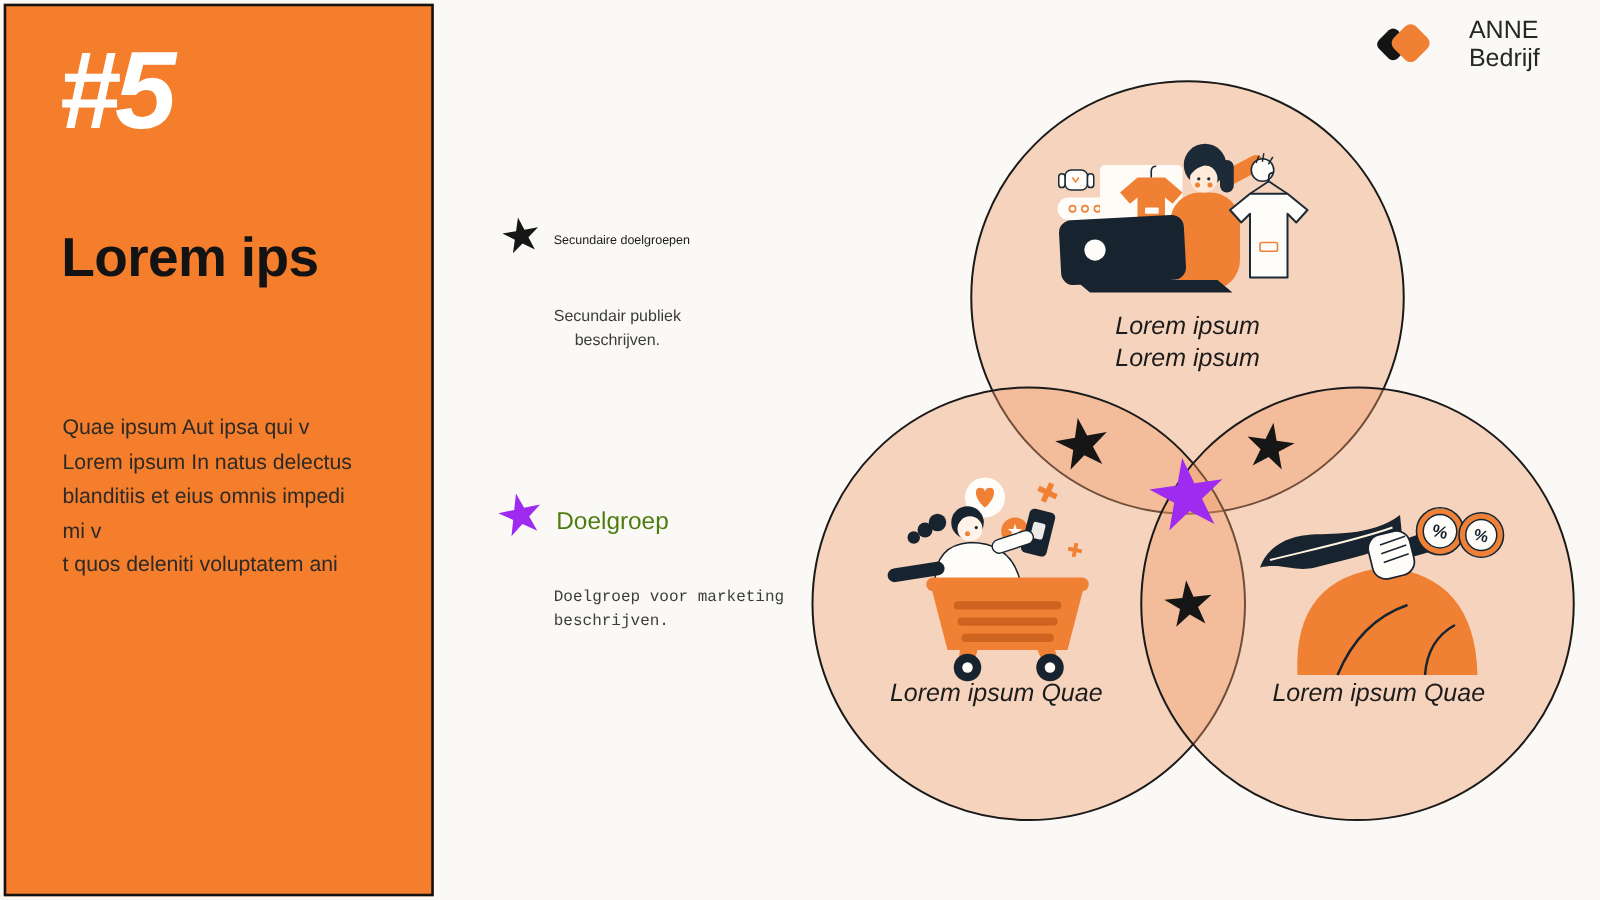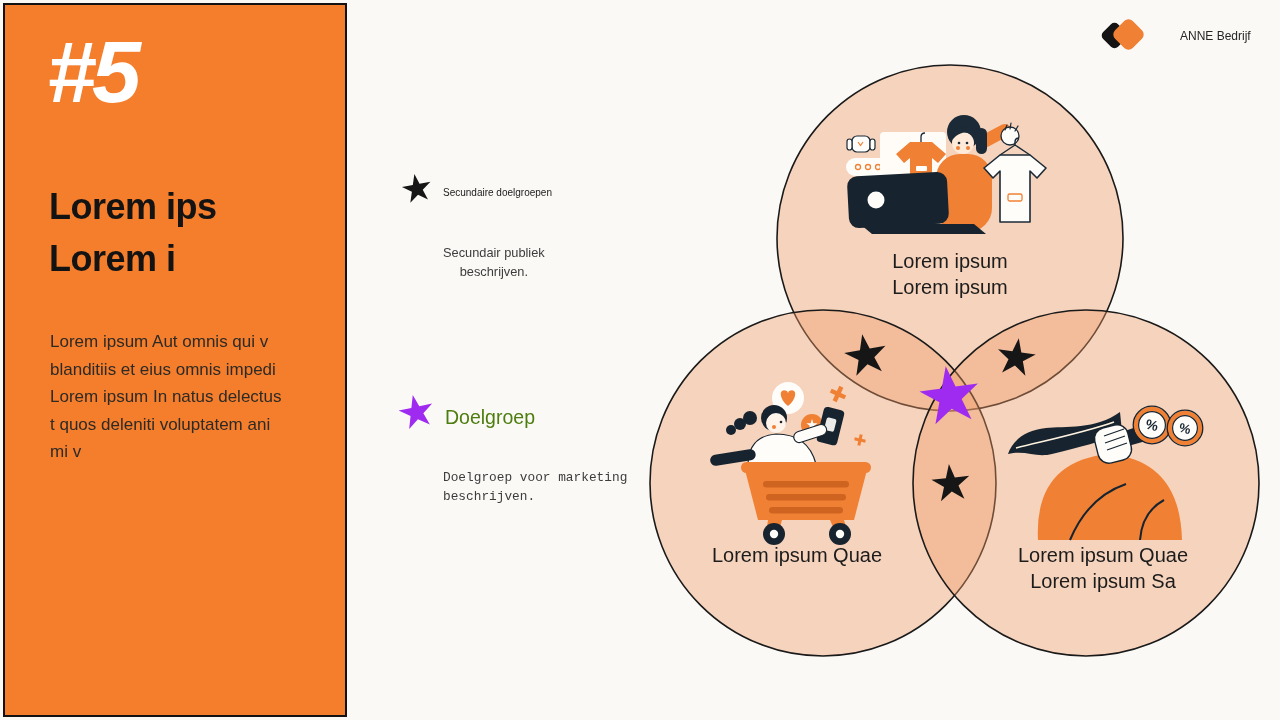--- a/index.html
+++ b/index.html
@@ -16,51 +16,51 @@
     position:absolute; left:3px; top:3px; width:344px; height:714px;
     background:#F57E2C; border:2.5px solid #121212;
   }
   .slide-number {
     position:absolute; left:42px; top:16px;
     font-size:88px; font-weight:800; font-style:italic;
     color:#ffffff; letter-spacing:-4px;
   }
   .slide-title {
     position:absolute; left:44px; top:176px;
-    font-size:36px; font-weight:800; line-height:52px;
+    font-size:44px; font-weight:800; line-height:52px;
     color:#131313; letter-spacing:-0.5px; margin:0;
   }
   .slide-body {
     position:absolute; left:45px; top:323px;
     font-size:17px; line-height:27.5px; color:#2d2a26; margin:0;
   }
   .slide-title span, .slide-body span { display:block; }
 
   
   .brand { position:absolute; left:1103px; top:16px; height:40px; display:flex; align-items:center; gap:9px; }
   .brand-mark { position:relative; width:44px; height:38px; }
   .diamond-black  { position:absolute; left:1px;  top:8px; width:21px; height:21px; background:#141414; border-radius:5px; transform:rotate(45deg); }
   .diamond-orange { position:absolute; left:13px; top:5px; width:25px; height:25px; background:#F08034; border-radius:6px; transform:rotate(45deg); }
-  .brand-name { font-size:12px; color:#262626;margin-left:24px; }
+  .brand-name { font-size:20px; color:#262626;margin-left:24px; }
 
   
   .legend-star-secondary { position:absolute; left:398px; top:170px; }
   .legend-title-secondary { position:absolute; left:443px; top:187px; font-size:10px; color:#1b1b1b; }
   .legend-desc { position:absolute; font-size:12.8px; line-height:19px; color:#3c3c3c; }
   .legend-desc span { display:block; }
   .legend-desc-secondary { left:443px; top:243px;text-align:center; }
   .legend-star-primary { position:absolute; left:394px; top:390px; }
   .legend-title-primary { position:absolute; left:445px; top:406px; font-size:19.5px; font-weight:500; color:#4d7c0f; }
   .legend-desc-primary { left:443px; top:468px;font-family:Liberation Mono, monospace; }
 
   
   .venn-svg { position:absolute; left:620px; top:40px; width:660px; height:640px; }
   .venn-label {
     position:absolute; width:260px; text-align:center;
-    font-size:20px; line-height:25.5px; color:#1c1c1c;
+    font-size:20px; line-height:25.5px; color:#1c1c1c;font-style:italic;
   }
   .venn-label span { display:block; }
   .venn-label-top { left:820px; top:249px; }
   .venn-label-bl  { left:667px; top:543px; }
   .venn-label-br  { left:973px; top:543px; }
 
   .defs-holder { position:absolute; width:0; height:0; overflow:hidden; }
 </style>
 </head>
 <body>
@@ -68,28 +68,27 @@
 <svg class="defs-holder" xmlns="http://www.w3.org/2000/svg" aria-hidden="true">
   <defs>
     <path id="star-shape" d="M0,-1 L0.2246,-0.309 L0.9511,-0.309 L0.3633,0.1181 L0.5878,0.809 L0,0.382 L-0.5878,0.809 L-0.3633,0.1181 L-0.9511,-0.309 L-0.2246,-0.309 Z"></path>
   </defs>
 </svg>
 
 <aside class="panel">
   <div class="slide-number">#5</div>
   <h1 class="slide-title">
     <span>Lorem ips</span>
-    <span>Lorem i</span>
   </h1>
   <p class="slide-body">
-    <span>Lorem ipsum Aut omnis qui v</span>
+    <span>Quae ipsum Aut ipsa qui v</span>
+    <span>Lorem ipsum In natus delectus</span>
     <span>blanditiis et eius omnis impedi</span>
-    <span>Lorem ipsum In natus delectus</span>
+    <span>mi v</span>
     <span>t quos deleniti voluptatem ani</span>
-    <span>mi v</span>
   </p>
 </aside>
 
 <header class="brand">
   <div class="brand-mark">
     <span class="diamond-black"></span>
     <span class="diamond-orange"></span>
   </div>
   <span class="brand-name">ANNE Bedrijf</span>
 </header>
@@ -212,14 +211,13 @@
 
 <div class="venn-label venn-label-top">
   <span>Lorem ipsum</span>
   <span>Lorem ipsum</span>
 </div>
 <div class="venn-label venn-label-bl">
   <span>Lorem ipsum Quae</span>
 </div>
 <div class="venn-label venn-label-br">
   <span>Lorem ipsum Quae</span>
-  <span>Lorem ipsum Sa</span>
 </div>
 
 </body></html>

